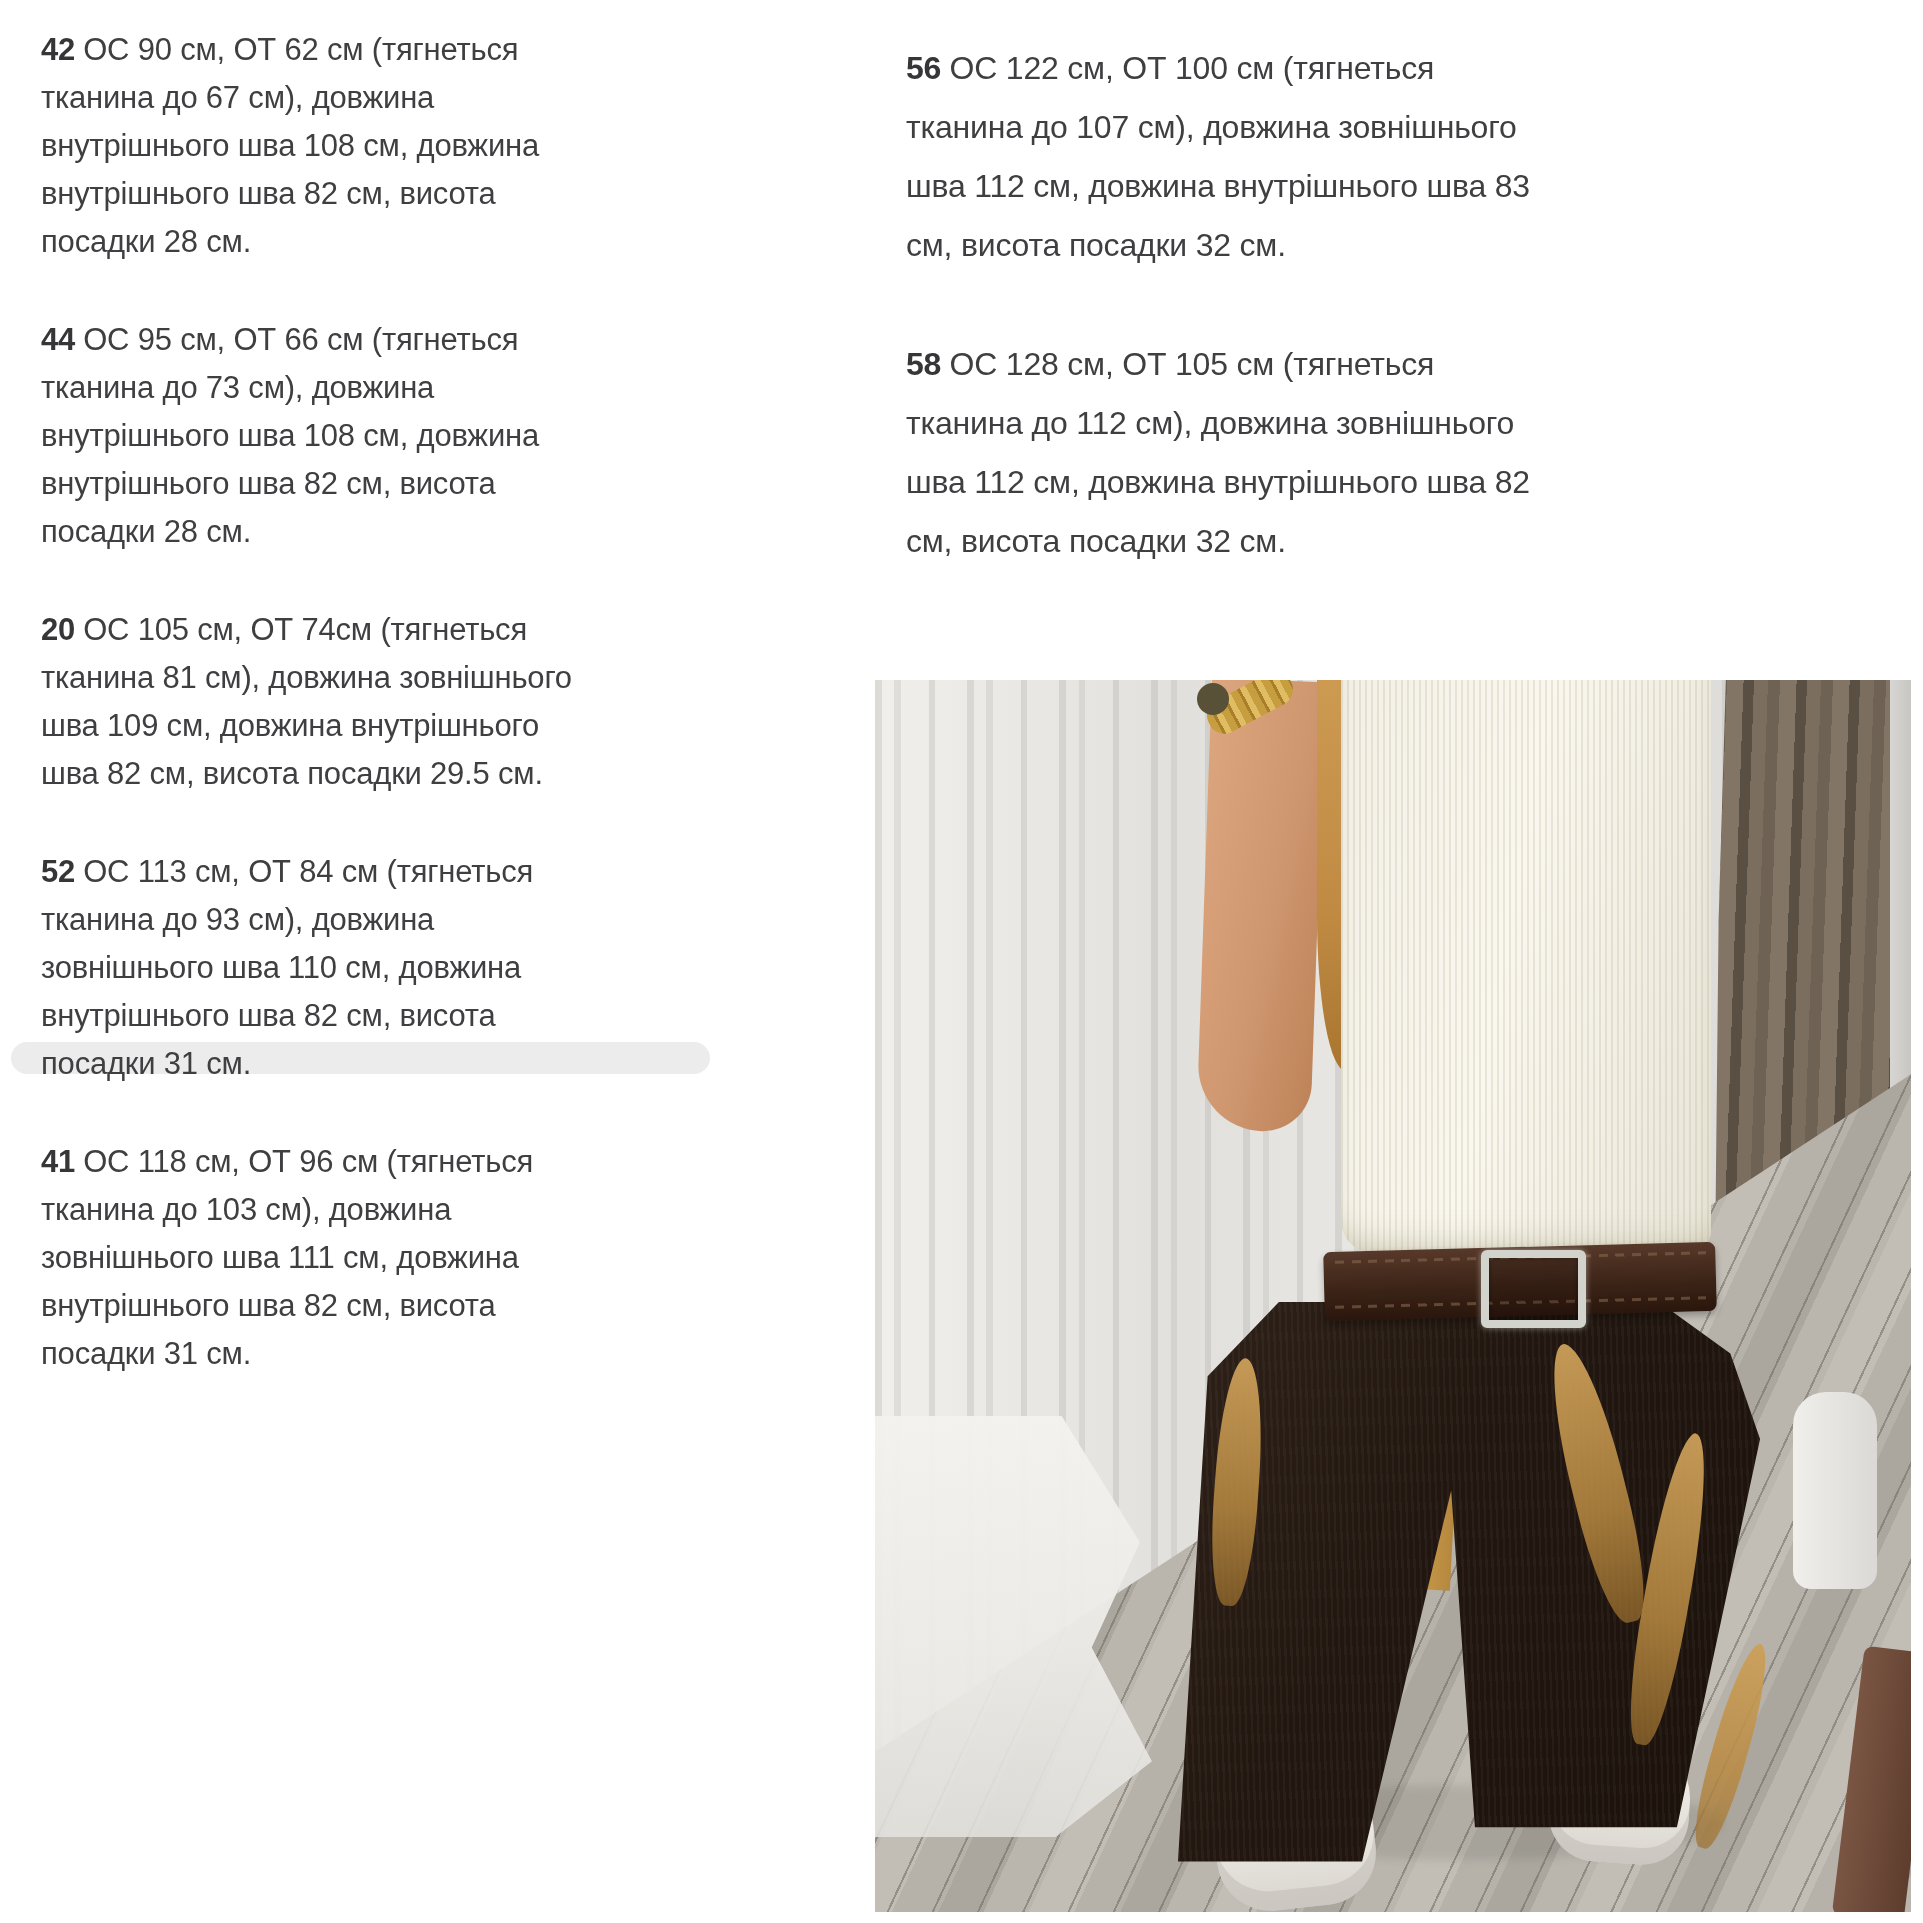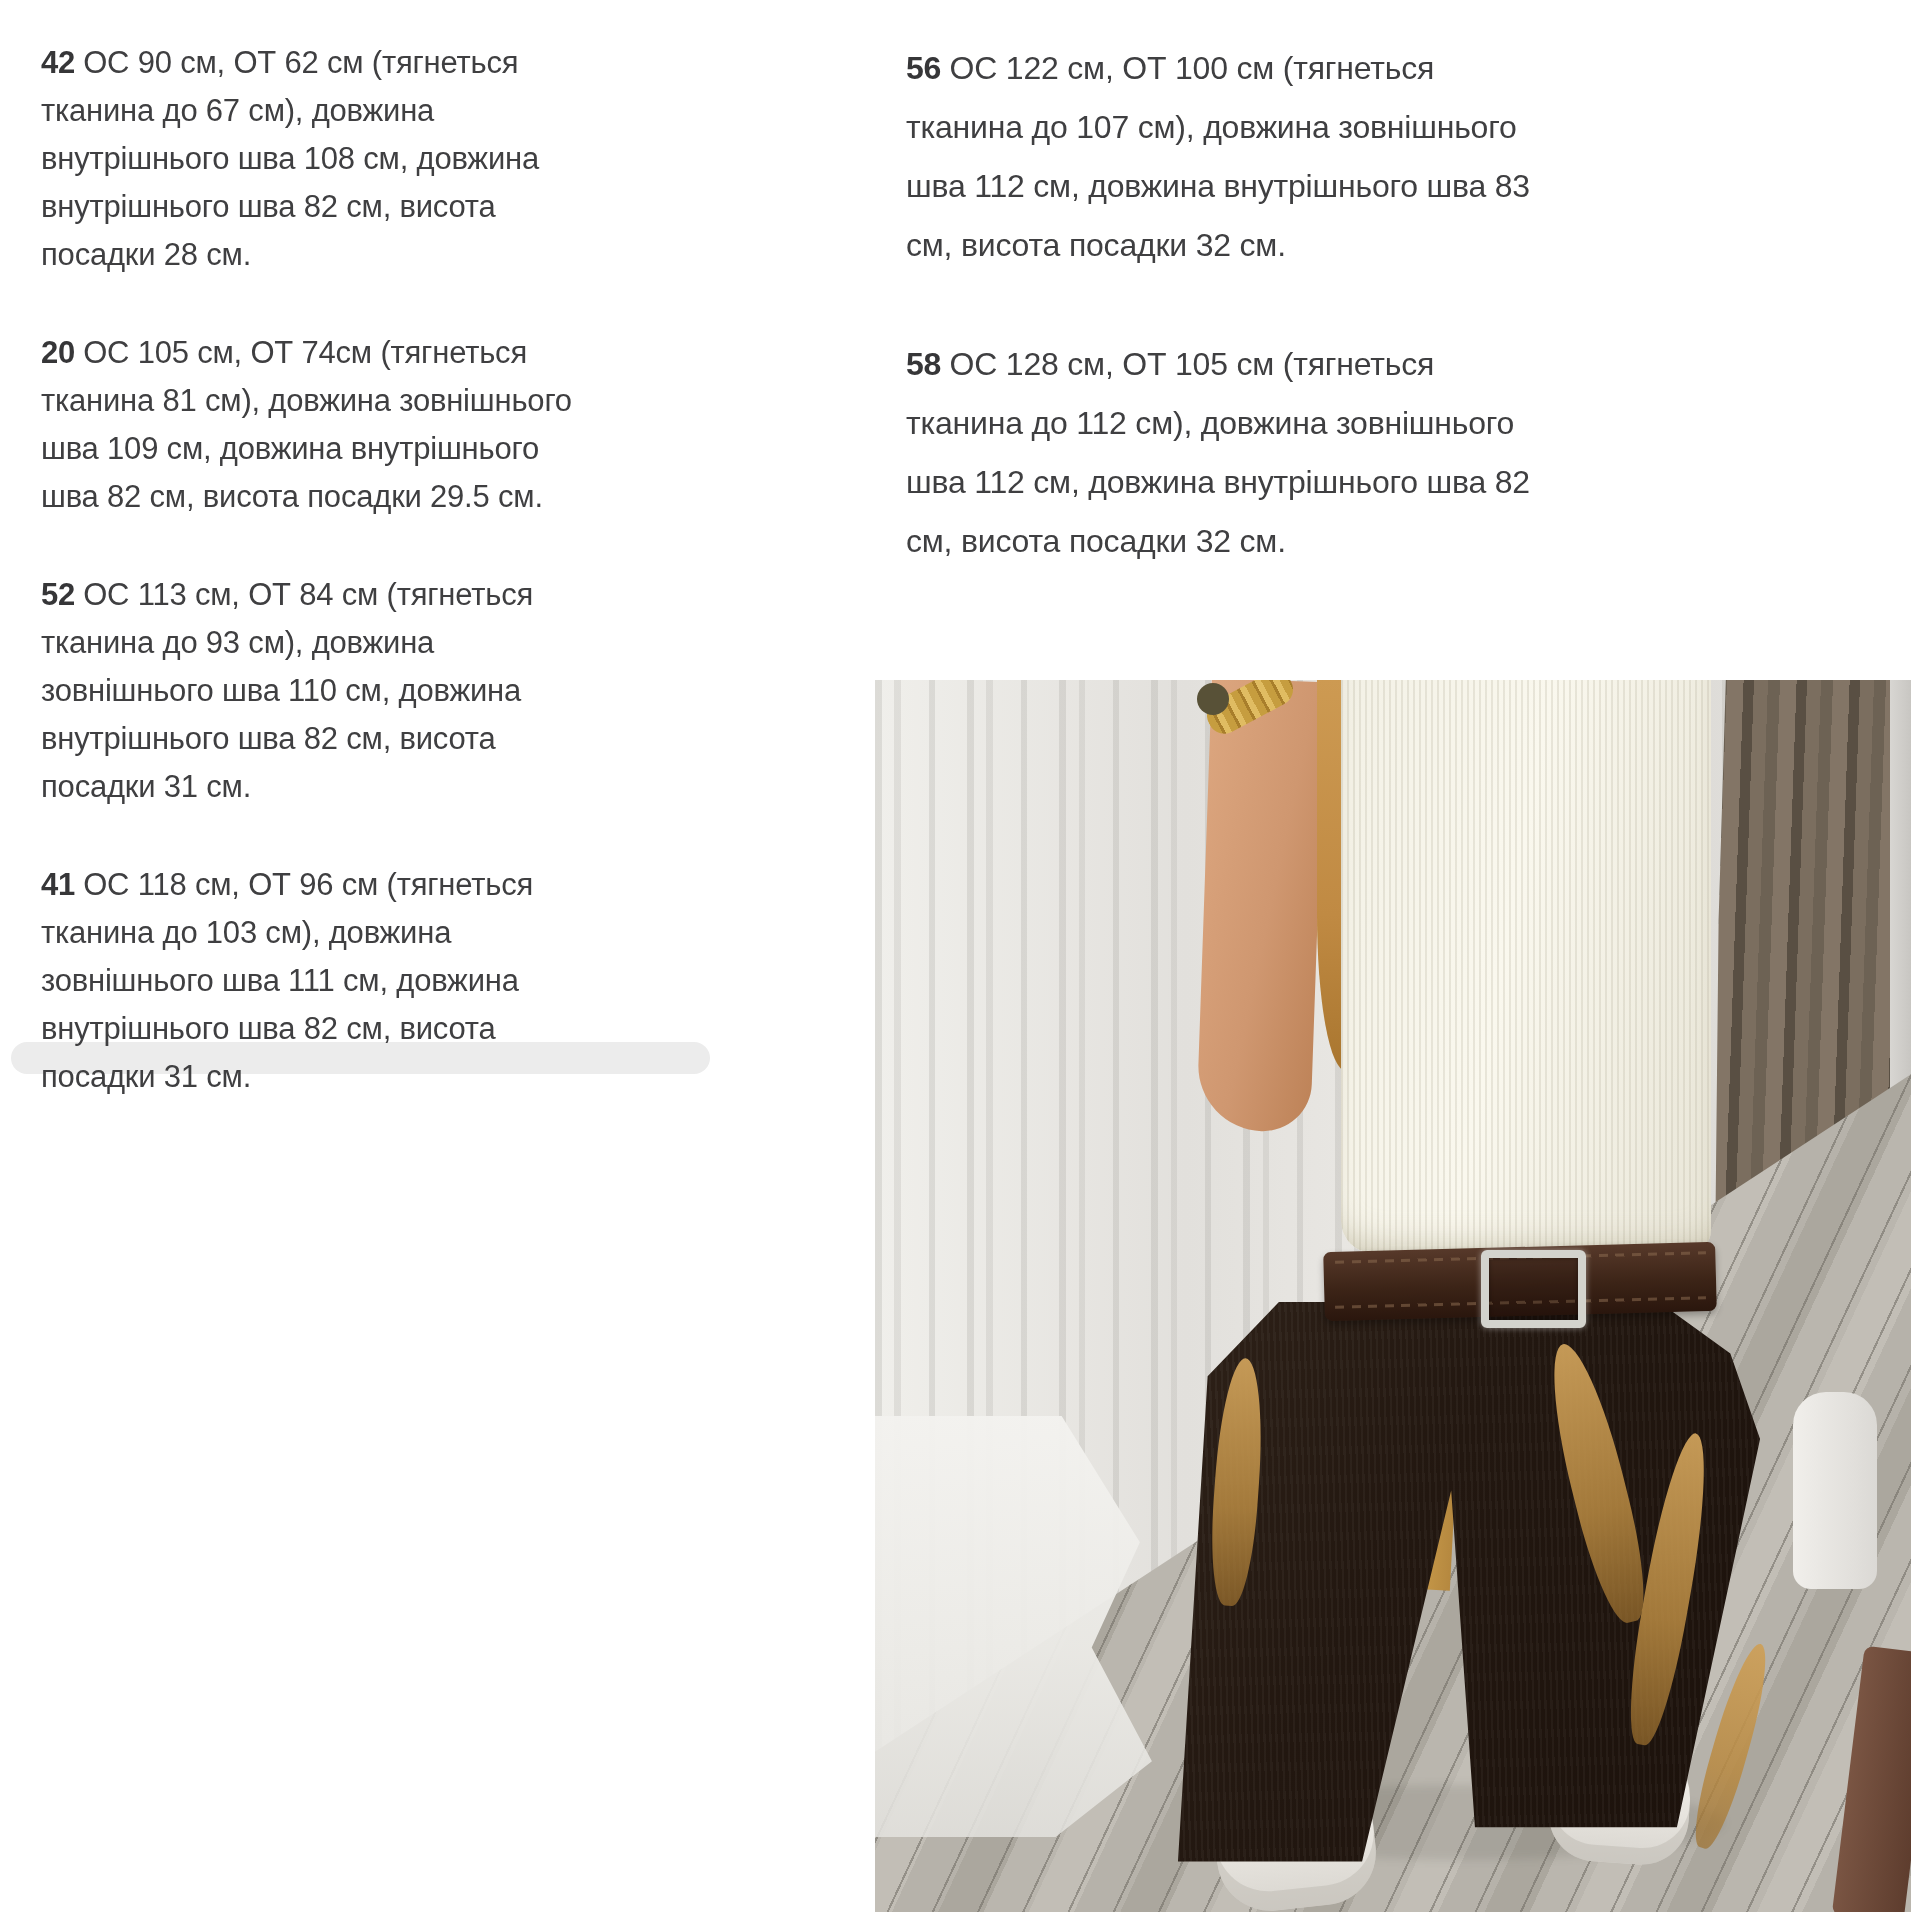--- a/index.html
+++ b/index.html
@@ -8,21 +8,21 @@
     font-family:"Liberation Sans", sans-serif;
     overflow:hidden;position:relative;
   }
   .canvas{position:absolute;left:0;top:0;width:1924px;height:1924px;background:#ffffff;}
 
   
   .col-left{
     position:absolute;left:41px;top:25.6px;width:535px;
     color:#3f3f41;font-size:31px;line-height:48px;letter-spacing:-0.2px;
   }
-  .col-left p{margin:13px 0 50px 0;}
+  .col-left p{margin:0 0 50px 0;}
   .col-right{
     position:absolute;left:906px;top:39px;width:661px;
     color:#3f3f41;font-size:32px;line-height:59px;letter-spacing:-0.2px;
   }
   .col-right p{margin:0 8px 60px 0;}
   .size-entry b{font-weight:700;color:#363638;margin-right:0.26em;}
 
   .highlight-band{
     position:absolute;left:11.3px;top:1042px;width:699px;height:32px;
     background:#ececec;border-radius:16px;
@@ -128,20 +128,21 @@
 </style>
 </head>
 <body>
 
 <div class="canvas">
 
   <div class="highlight-band"></div>
 
   <div class="col-left">
     <p class="size-entry"><b>42</b><span>ОС 90 см, ОТ 62 см (тягнеться тканина до 67 см), довжина внутрішнього шва 108 см, довжина внутрішнього шва 82 см, висота посадки 28 см.</span></p>
+    <p class="size-entry"><b>44</b><span>ОС 95 см, ОТ 66 см (тягнеться тканина до 73 см), довжина внутрішнього шва 108 см, довжина внутрішнього шва 82 см, висота посадки 28 см.</span></p>
     <p class="size-entry"><b>20</b><span>ОС 105 см, ОТ 74см (тягнеться тканина 81 см), довжина зовнішнього шва 109 см, довжина внутрішнього шва 82 см, висота посадки 29.5 см.</span></p>
     <p class="size-entry"><b>52</b><span>ОС 113 см, ОТ 84 см (тягнеться тканина до 93 см), довжина зовнішнього шва 110 см, довжина внутрішнього шва 82 см, висота посадки 31 см.</span></p>
     <p class="size-entry"><b>41</b><span>ОС 118 см, ОТ 96 см (тягнеться тканина до 103 см), довжина зовнішнього шва 111 см, довжина внутрішнього шва 82 см, висота посадки 31 см.</span></p>
   </div>
 
   <div class="col-right">
     <p class="size-entry"><b>56</b><span>ОС 122 см, ОТ 100 см (тягнеться тканина до 107 см), довжина зовнішнього шва 112 см, довжина внутрішнього шва 83 см, висота посадки 32 см.</span></p>
     <p class="size-entry"><b>58</b><span>ОС 128 см, ОТ 105 см (тягнеться тканина до 112 см), довжина зовнішнього шва 112 см, довжина внутрішнього шва 82 см, висота посадки 32 см.</span></p>
   </div>
 

